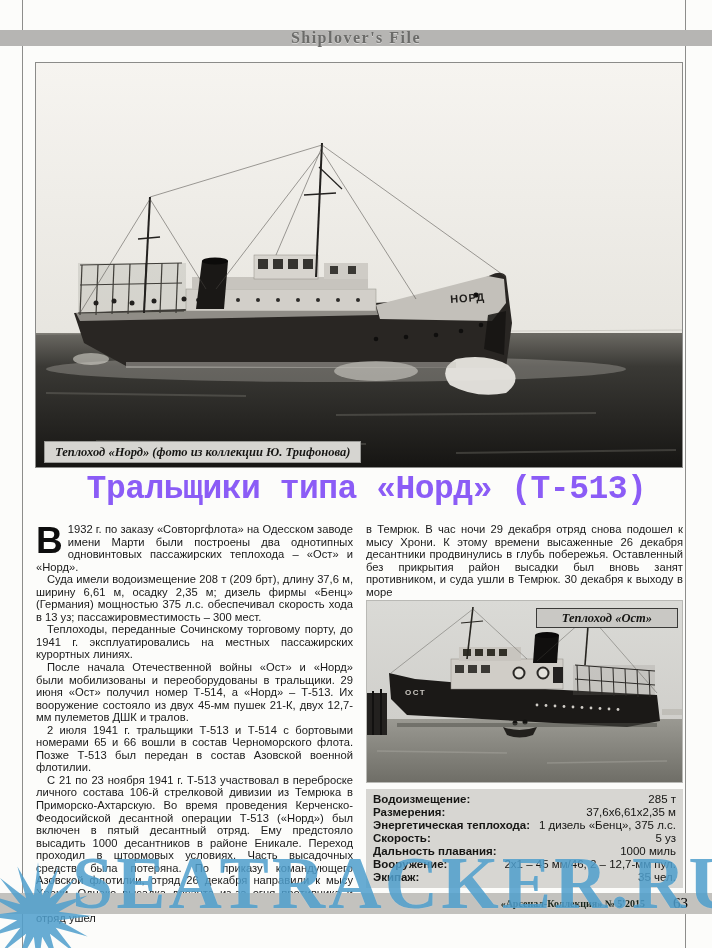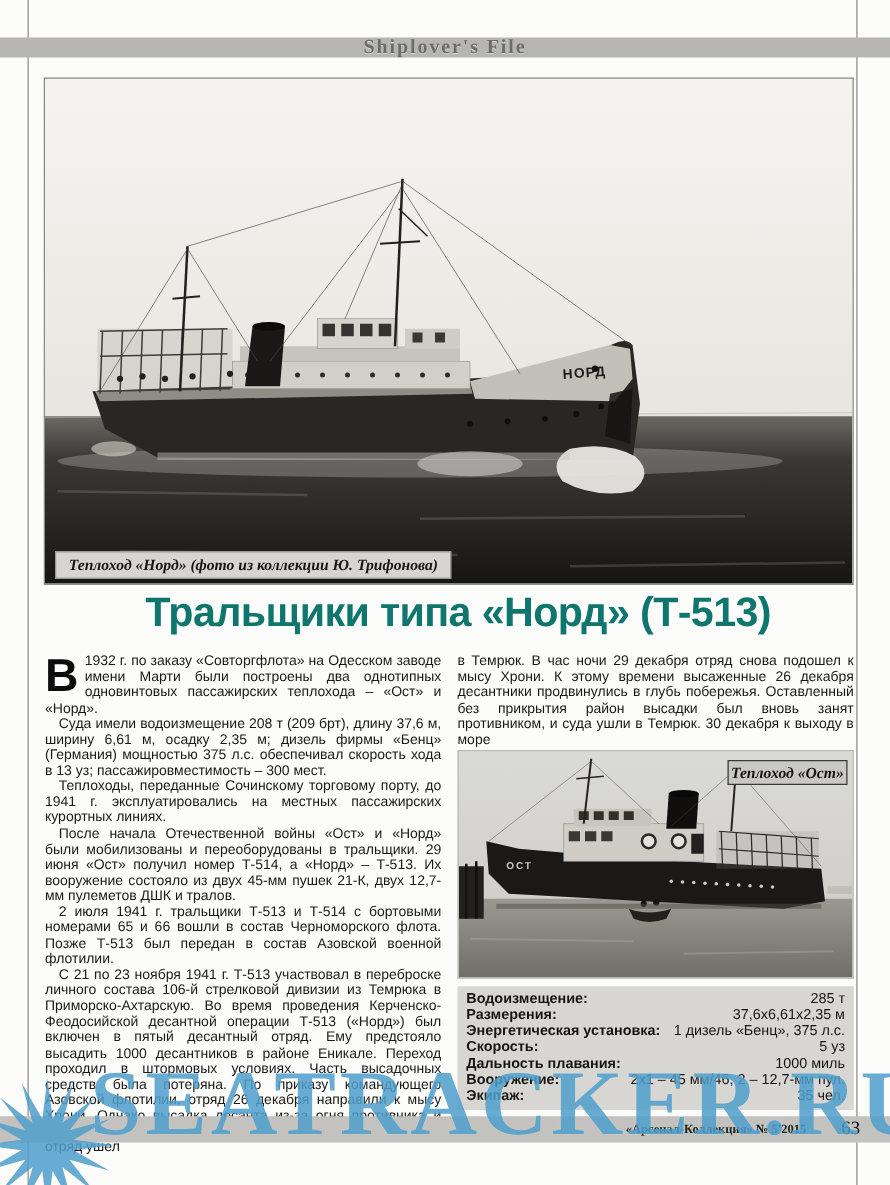--- a/index.html
+++ b/index.html
@@ -11,33 +11,33 @@
   .header-bar{position:absolute;left:0;right:0;top:30px;height:16px;background:#b6b5b3;
       text-align:center;font-family:"Liberation Serif",serif;font-weight:bold;font-size:16px;
       line-height:16px;color:#6b6b69;letter-spacing:1.5px;text-shadow:0 1px 0 rgba(255,255,255,.45);}
   .photo1{position:absolute;left:35px;top:62px;width:648px;height:406px;border:1px solid #8b8b89;
       box-sizing:border-box;background:#eceae5;overflow:hidden;}
   .photo1 svg,.photo2 svg{display:block;}
   .caption1{position:absolute;left:44px;top:441px;background:#d6d5d1;border:1px solid #9a9a97;
       font-family:"Liberation Serif",serif;font-style:italic;font-weight:bold;font-size:12.5px;
       line-height:20px;padding:0 10px;color:#161614;white-space:nowrap;z-index:4;}
   .page-title{position:absolute;left:0;right:0;top:471px;text-align:center;
-      font-family:Liberation Sans, sans-serif;font-weight:bold;font-size:33px;color:#0f766e;
+      font-family:Liberation Mono, monospace;font-weight:bold;font-size:33px;color:#8b5cf6;
       letter-spacing:-0.5px;padding-left:21px;}
   .col{position:absolute;top:523px;width:317px;font-size:11.2px;line-height:12.55px;
       text-align:justify;color:#191919;}
   .col-left{left:36px;} .col-right{left:366px;}
   .col p{margin:0;}
   .col p.indent{text-indent:11px;}
   .dropcap{float:left;font-weight:bold;font-size:37px;line-height:31px;padding:2px 5px 0 0;color:#0d0d0d;}
   .photo2{position:absolute;left:366px;top:600px;width:317px;height:183px;background:#d8d7d3;
       border:1px solid #b9b9b5;box-sizing:border-box;overflow:hidden;}
   .caption2{position:absolute;top:7px;right:4px;background:#c9c8c4;border:1px solid #3a3a38;
       font-family:"Liberation Serif",serif;font-style:italic;font-weight:bold;font-size:12.5px;
-      line-height:18px;padding:0 2px;color:#141412;z-index:3;}
+      line-height:18px;padding:0 25px;color:#141412;z-index:3;}
   .specs{position:absolute;left:366px;top:789px;width:317px;height:99px;background:#d7d6d2;
       box-sizing:border-box;padding:4px 7px;font-size:11.5px;color:#151513;text-align:center;}
   .spec-row{display:flex;justify-content:space-between;line-height:13px;white-space:nowrap;}
   .spec-label{font-weight:bold;}
   .footer-bar{position:absolute;left:0;right:0;top:893px;height:21px;background:#c3c2be;
       display:flex;align-items:center;justify-content:flex-end;}
   .footer-journal{font-family:"Liberation Serif",serif;font-weight:bold;font-size:10px;
       color:#15231a;margin-right:28px;}
   .footer-page{font-family:"Liberation Serif",serif;font-weight:normal;font-size:15px;
       color:#000;margin-right:24px;}
@@ -271,21 +271,21 @@
   <div class="specs">
     <div class="spec-row">
         <span class="spec-label">Водоизмещение:</span>
         <span class="spec-value">285 т</span>
       </div>
     <div class="spec-row">
         <span class="spec-label">Размерения:</span>
         <span class="spec-value">37,6х6,61х2,35 м</span>
       </div>
     <div class="spec-row">
-        <span class="spec-label">Энергетическая установка:</span>
+        <span class="spec-label">Энергетическая теплохода:</span>
         <span class="spec-value">1 дизель «Бенц», 375 л.с.</span>
       </div>
     <div class="spec-row">
         <span class="spec-label">Скорость:</span>
         <span class="spec-value">5 уз</span>
       </div>
     <div class="spec-row">
         <span class="spec-label">Дальность плавания:</span>
         <span class="spec-value">1000 миль</span>
       </div>

